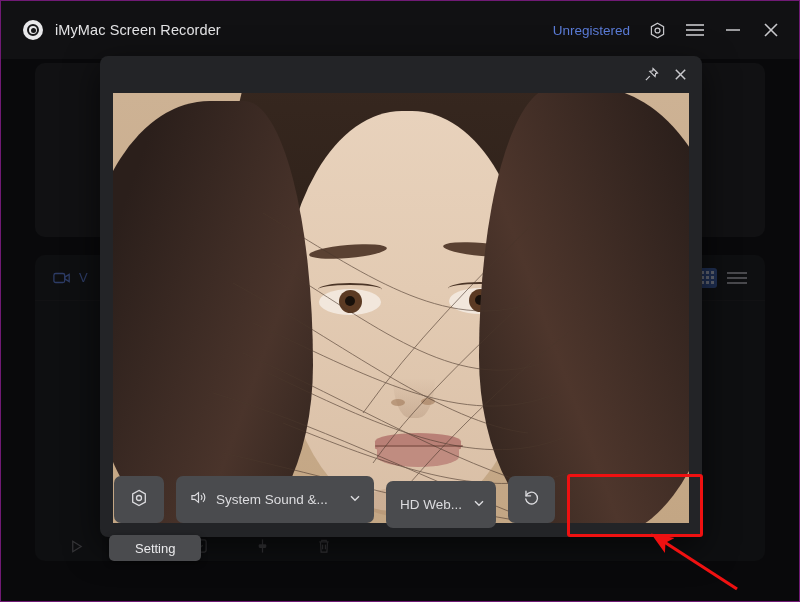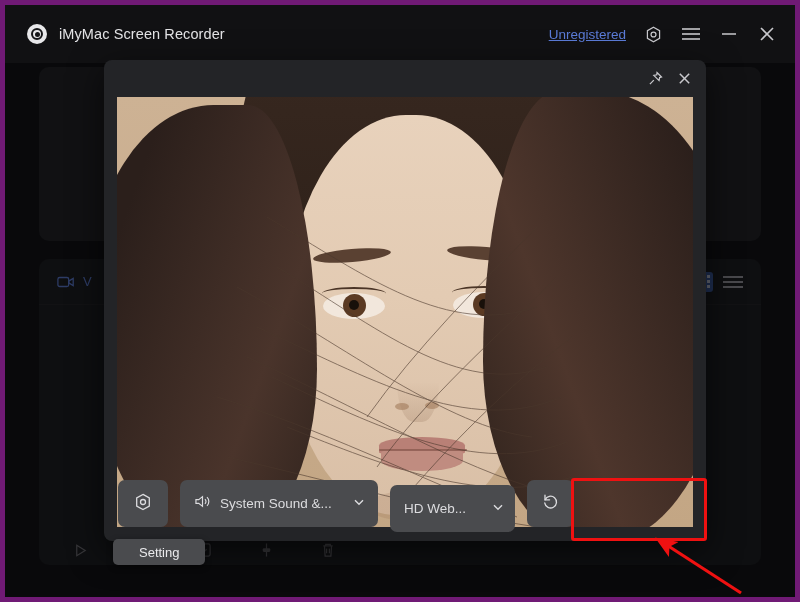--- a/index.html
+++ b/index.html
@@ -8,21 +8,21 @@
     background:#0c0c0d;
     font-family:"Liberation Sans", sans-serif;
     color:#d8d8d8;
     position:relative;
   }
 
   
   #app-window {
     position:absolute; left:0; top:0; width:800px; height:602px;
     background:#0d0d0f;
-    border:5px solid #701a75;
+    border:1px solid #701a75;
     overflow:hidden;
   }
 
   
   #titlebar {
     position:absolute; left:0; top:0; width:100%; height:58px;
     background:#111113;
     display:flex; align-items:center;
     padding:0 18px 0 22px;
   }
@@ -41,21 +41,21 @@
     width:5px; height:5px; border-radius:50%; background:#161618; display:block;
   }
   #app-title {
     margin-left:12px; font-size:14.5px; color:#e3e3e5; letter-spacing:.1px;
     white-space:nowrap;
   }
   #titlebar-right {
     margin-left:auto; display:flex; align-items:center; gap:18px;
   }
   #unregistered-link {
-    color:#5b7cd8; font-size:13.5px; text-decoration:underline;
+    color:#5b7cd8; font-size:13.5px; 
     cursor:pointer; white-space:nowrap;padding-left:24px;
   }
   .tb-icon { color:#c8c8cc; display:flex; align-items:center; justify-content:center; cursor:pointer; }
 
   
   #bg-content { position:absolute; left:0; top:58px; width:100%; height:544px; }
 
   #bg-cards {
     position:absolute; left:34px; top:4px; right:34px; height:174px;
     display:flex; gap:14px;
@@ -184,21 +184,21 @@
     background:#4a4b4e; border-radius:7px; display:flex; align-items:center;
     color:#dcdcdf; font-size:13.5px; cursor:pointer; border:none;
     font-family:"Liberation Sans", sans-serif;
   }
   #settings-button { width:50px; height:47px; justify-content:center; }
   #audio-select {
     width:198px; height:47px; padding:0 12px 0 14px; gap:9px;
   }
   #audio-select .sel-label { flex:1; white-space:nowrap; overflow:hidden; }
   #camera-select {
-    width:125px; height:47px; padding:0 10px 0 14px; gap:8px;margin-top:10px;
+    width:110px; height:47px; padding:0 10px 0 14px; gap:8px;margin-top:10px;
   }
   #camera-select .sel-label { flex:1; white-space:nowrap; overflow:hidden; }
   #refresh-button { width:47px; height:47px; justify-content:center; }
   #start-recording-button {
     background:#7289da; color:#1e2024; height:47px; padding:0 18px 0 15px;
     gap:9px; font-weight:bold; font-size:14px; border-radius:7px;
     margin-left:4px;
   }
   #start-recording-button .rec-dot {
     width:16px; height:16px; border-radius:50%; border:2px solid #23262c;

